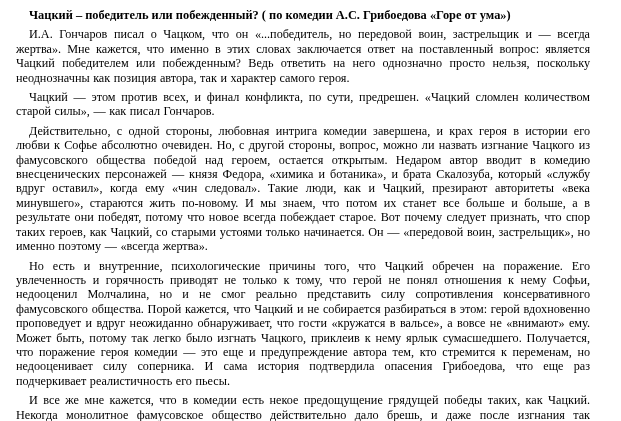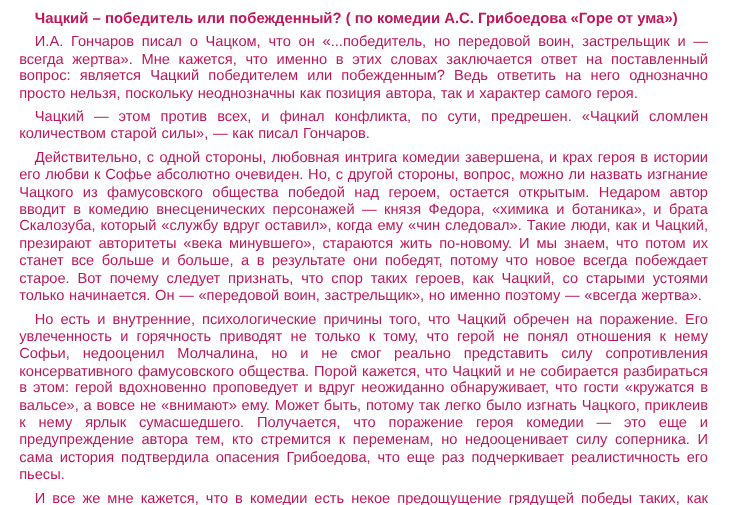--- a/index.html
+++ b/index.html
@@ -11,24 +11,24 @@
     width: 621px;
     height: 421px;
     overflow: hidden;
   }
   .page {
     box-sizing: border-box;
     width: 621px;
     height: 421px;
     padding: 8px 15px 6px 16px;
     background: #ffffff;
-    font-family: Liberation Sans, sans-serif;
+    font-family: Liberation Serif, serif;
     font-size: 12.2px;
     line-height: 14.4px;
-    color: #be185d;
+    color: #000000;
   }
   .doc-title {
     font-weight: bold;
     text-indent: 13px;
     text-align: left;
     margin: 0 0 5px 0;
     font-size: 12.4px;
   }
   .doc-body p {
     margin: 0 16px 5px 0;

